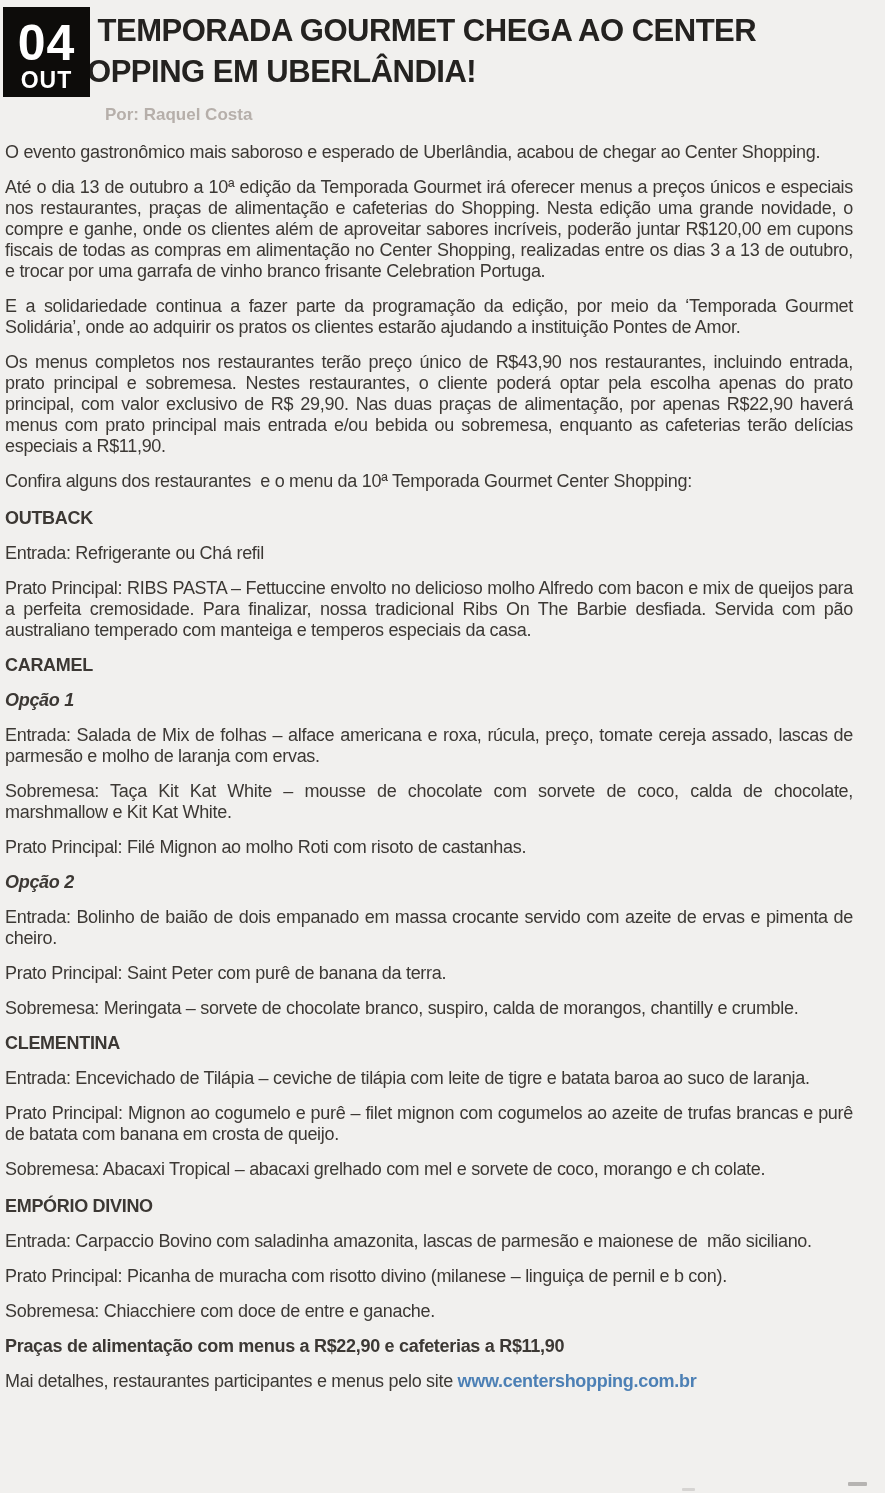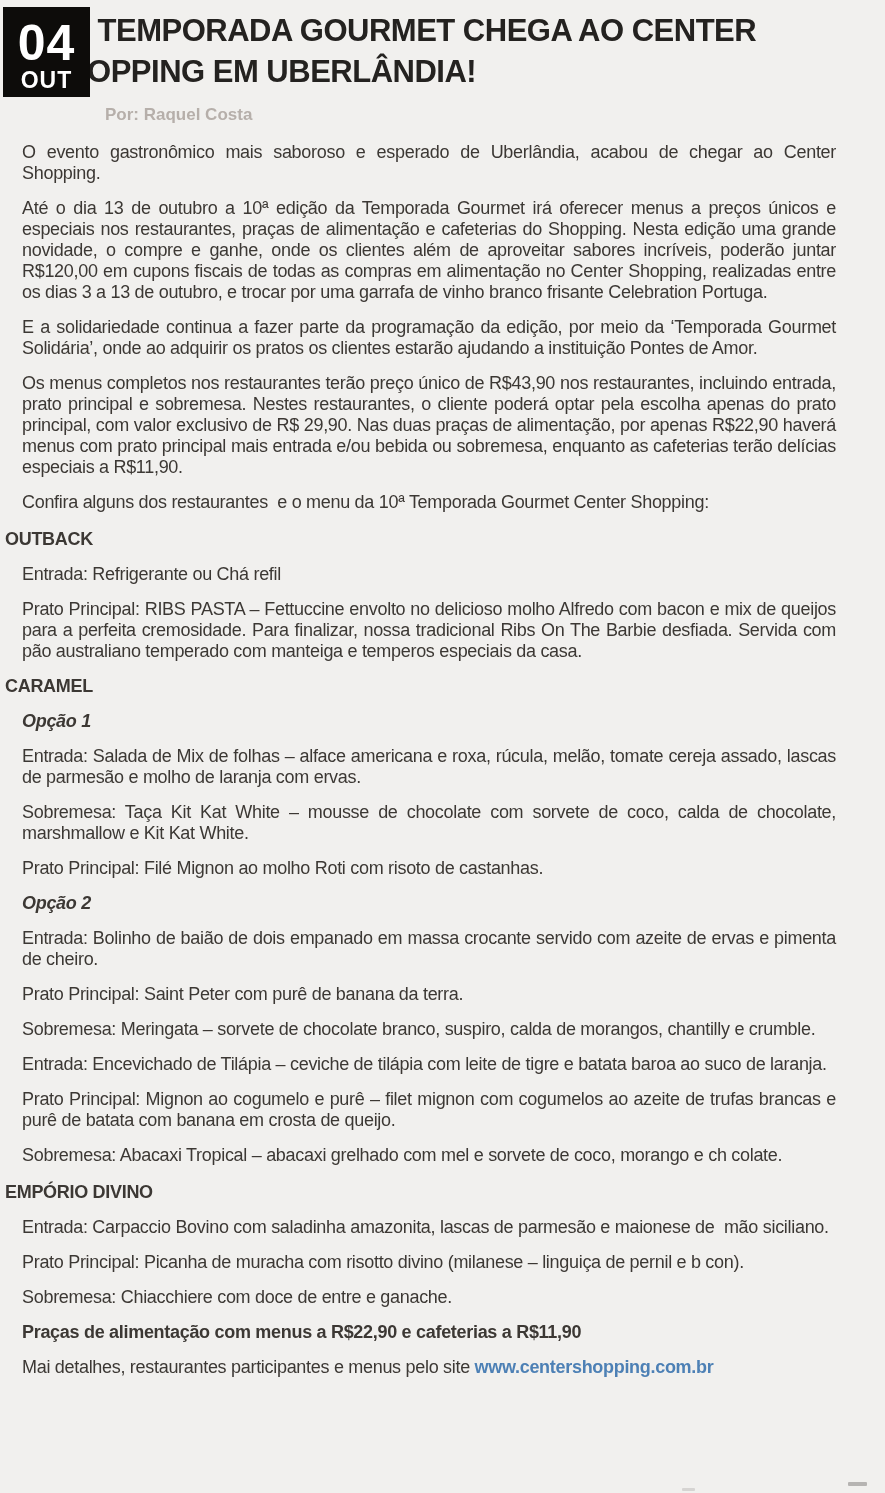--- a/index.html
+++ b/index.html
@@ -42,21 +42,21 @@
   }
 
   
   .article-body {
     margin-top: 14px;
     padding: 0 32px 0 5px;
     color: var(--text_color, #3c3834);
     font-size: 18px; line-height: 21px;
     letter-spacing: -0.3px;
   }
-  .blk { margin: 14px 17px; white-space: pre-wrap; }
+  .blk { margin: 14px 0; white-space: pre-wrap; }
   .para { text-align: justify; }
   .heading { font-size: 18px; font-weight: 700; margin: 16px 0 14px; }
   .heading.tight { margin-top: 5px; }
   .option { font-style: italic; font-weight: 700; }
   .bold-line { font-weight: 700; }
   .link-line { white-space: pre-wrap; }
   .site-link {
     color: var(--link_color, #4d80b5);
     text-decoration: none; font-weight: 600;
   }
@@ -84,27 +84,28 @@
       <p class="blk para">O evento gastronômico mais saboroso e esperado de Uberlândia, acabou de chegar ao Center Shopping.</p>
       <p class="blk para">Até o dia 13 de outubro a 10ª edição da Temporada Gourmet irá oferecer menus a preços únicos e especiais nos restaurantes, praças de alimentação e cafeterias do Shopping. Nesta edição uma grande novidade, o compre e ganhe, onde os clientes além de aproveitar sabores incríveis, poderão juntar R$120,00 em cupons fiscais de todas as compras em alimentação no Center Shopping, realizadas entre os dias 3 a 13 de outubro, e trocar por uma garrafa de vinho branco frisante Celebration Portuga.</p>
       <p class="blk para">E a solidariedade continua a fazer parte da programação da edição, por meio da ‘Temporada Gourmet Solidária’, onde ao adquirir os pratos os clientes estarão ajudando a instituição Pontes de Amor.</p>
       <p class="blk para">Os menus completos nos restaurantes terão preço único de R$43,90 nos restaurantes, incluindo entrada, prato principal e sobremesa. Nestes restaurantes, o cliente poderá optar pela escolha apenas do prato principal, com valor exclusivo de R$ 29,90. Nas duas praças de alimentação, por apenas R$22,90 haverá menus com prato principal mais entrada e/ou bebida ou sobremesa, enquanto as cafeterias terão delícias especiais a R$11,90.</p>
       <p class="blk para">Confira alguns dos restaurantes  e o menu da 10ª Temporada Gourmet Center Shopping:</p>
       <h3 class="blk heading">OUTBACK</h3>
       <p class="blk para">Entrada: Refrigerante ou Chá refil</p>
       <p class="blk para">Prato Principal: RIBS PASTA – Fettuccine envolto no delicioso molho Alfredo com bacon e mix de queijos para a perfeita cremosidade. Para finalizar, nossa tradicional Ribs On The Barbie desfiada. Servida com pão australiano temperado com manteiga e temperos especiais da casa.</p>
       <h3 class="blk heading tight">CARAMEL</h3>
       <p class="blk option">Opção 1</p>
-      <p class="blk para">Entrada: Salada de Mix de folhas – alface americana e roxa, rúcula, melão, tomate cereja assado, lascas de parmesão e molho de laranja com ervas.</p>
+      <p class="blk para">Entrada: Salada de Mix de folhas – alface americana e roxa, rúcula, preço, tomate cereja assado, lascas de parmesão e molho de laranja com ervas.</p>
       <p class="blk para">Sobremesa: Taça Kit Kat White – mousse de chocolate com sorvete de coco, calda de chocolate, marshmallow e Kit Kat White.</p>
       <p class="blk para">Prato Principal: Filé Mignon ao molho Roti com risoto de castanhas.</p>
       <p class="blk option">Opção 2</p>
       <p class="blk para">Entrada: Bolinho de baião de dois empanado em massa crocante servido com azeite de ervas e pimenta de cheiro.</p>
       <p class="blk para">Prato Principal: Saint Peter com purê de banana da terra.</p>
       <p class="blk para">Sobremesa: Meringata – sorvete de chocolate branco, suspiro, calda de morangos, chantilly e crumble.</p>
+      <h3 class="blk heading tight">CLEMENTINA</h3>
       <p class="blk para">Entrada: Encevichado de Tilápia – ceviche de tilápia com leite de tigre e batata baroa ao suco de laranja.</p>
       <p class="blk para">Prato Principal: Mignon ao cogumelo e purê – filet mignon com cogumelos ao azeite de trufas brancas e purê de batata com banana em crosta de queijo.</p>
       <p class="blk para">Sobremesa: Abacaxi Tropical – abacaxi grelhado com mel e sorvete de coco, morango e ch colate.</p>
       <h3 class="blk heading">EMPÓRIO DIVINO</h3>
       <p class="blk para">Entrada: Carpaccio Bovino com saladinha amazonita, lascas de parmesão e maionese de  mão siciliano.</p>
       <p class="blk para">Prato Principal: Picanha de muracha com risotto divino (milanese – linguiça de pernil e b con).</p>
       <p class="blk para">Sobremesa: Chiacchiere com doce de entre e ganache.</p>
       <p class="blk bold-line">Praças de alimentação com menus a R$22,90 e cafeterias a R$11,90</p>
       <p class="blk link-line"><span>Mai detalhes, restaurantes participantes e menus pelo site </span><a href="#" class="site-link">www.centershopping.com.br</a></p>
     </main>

